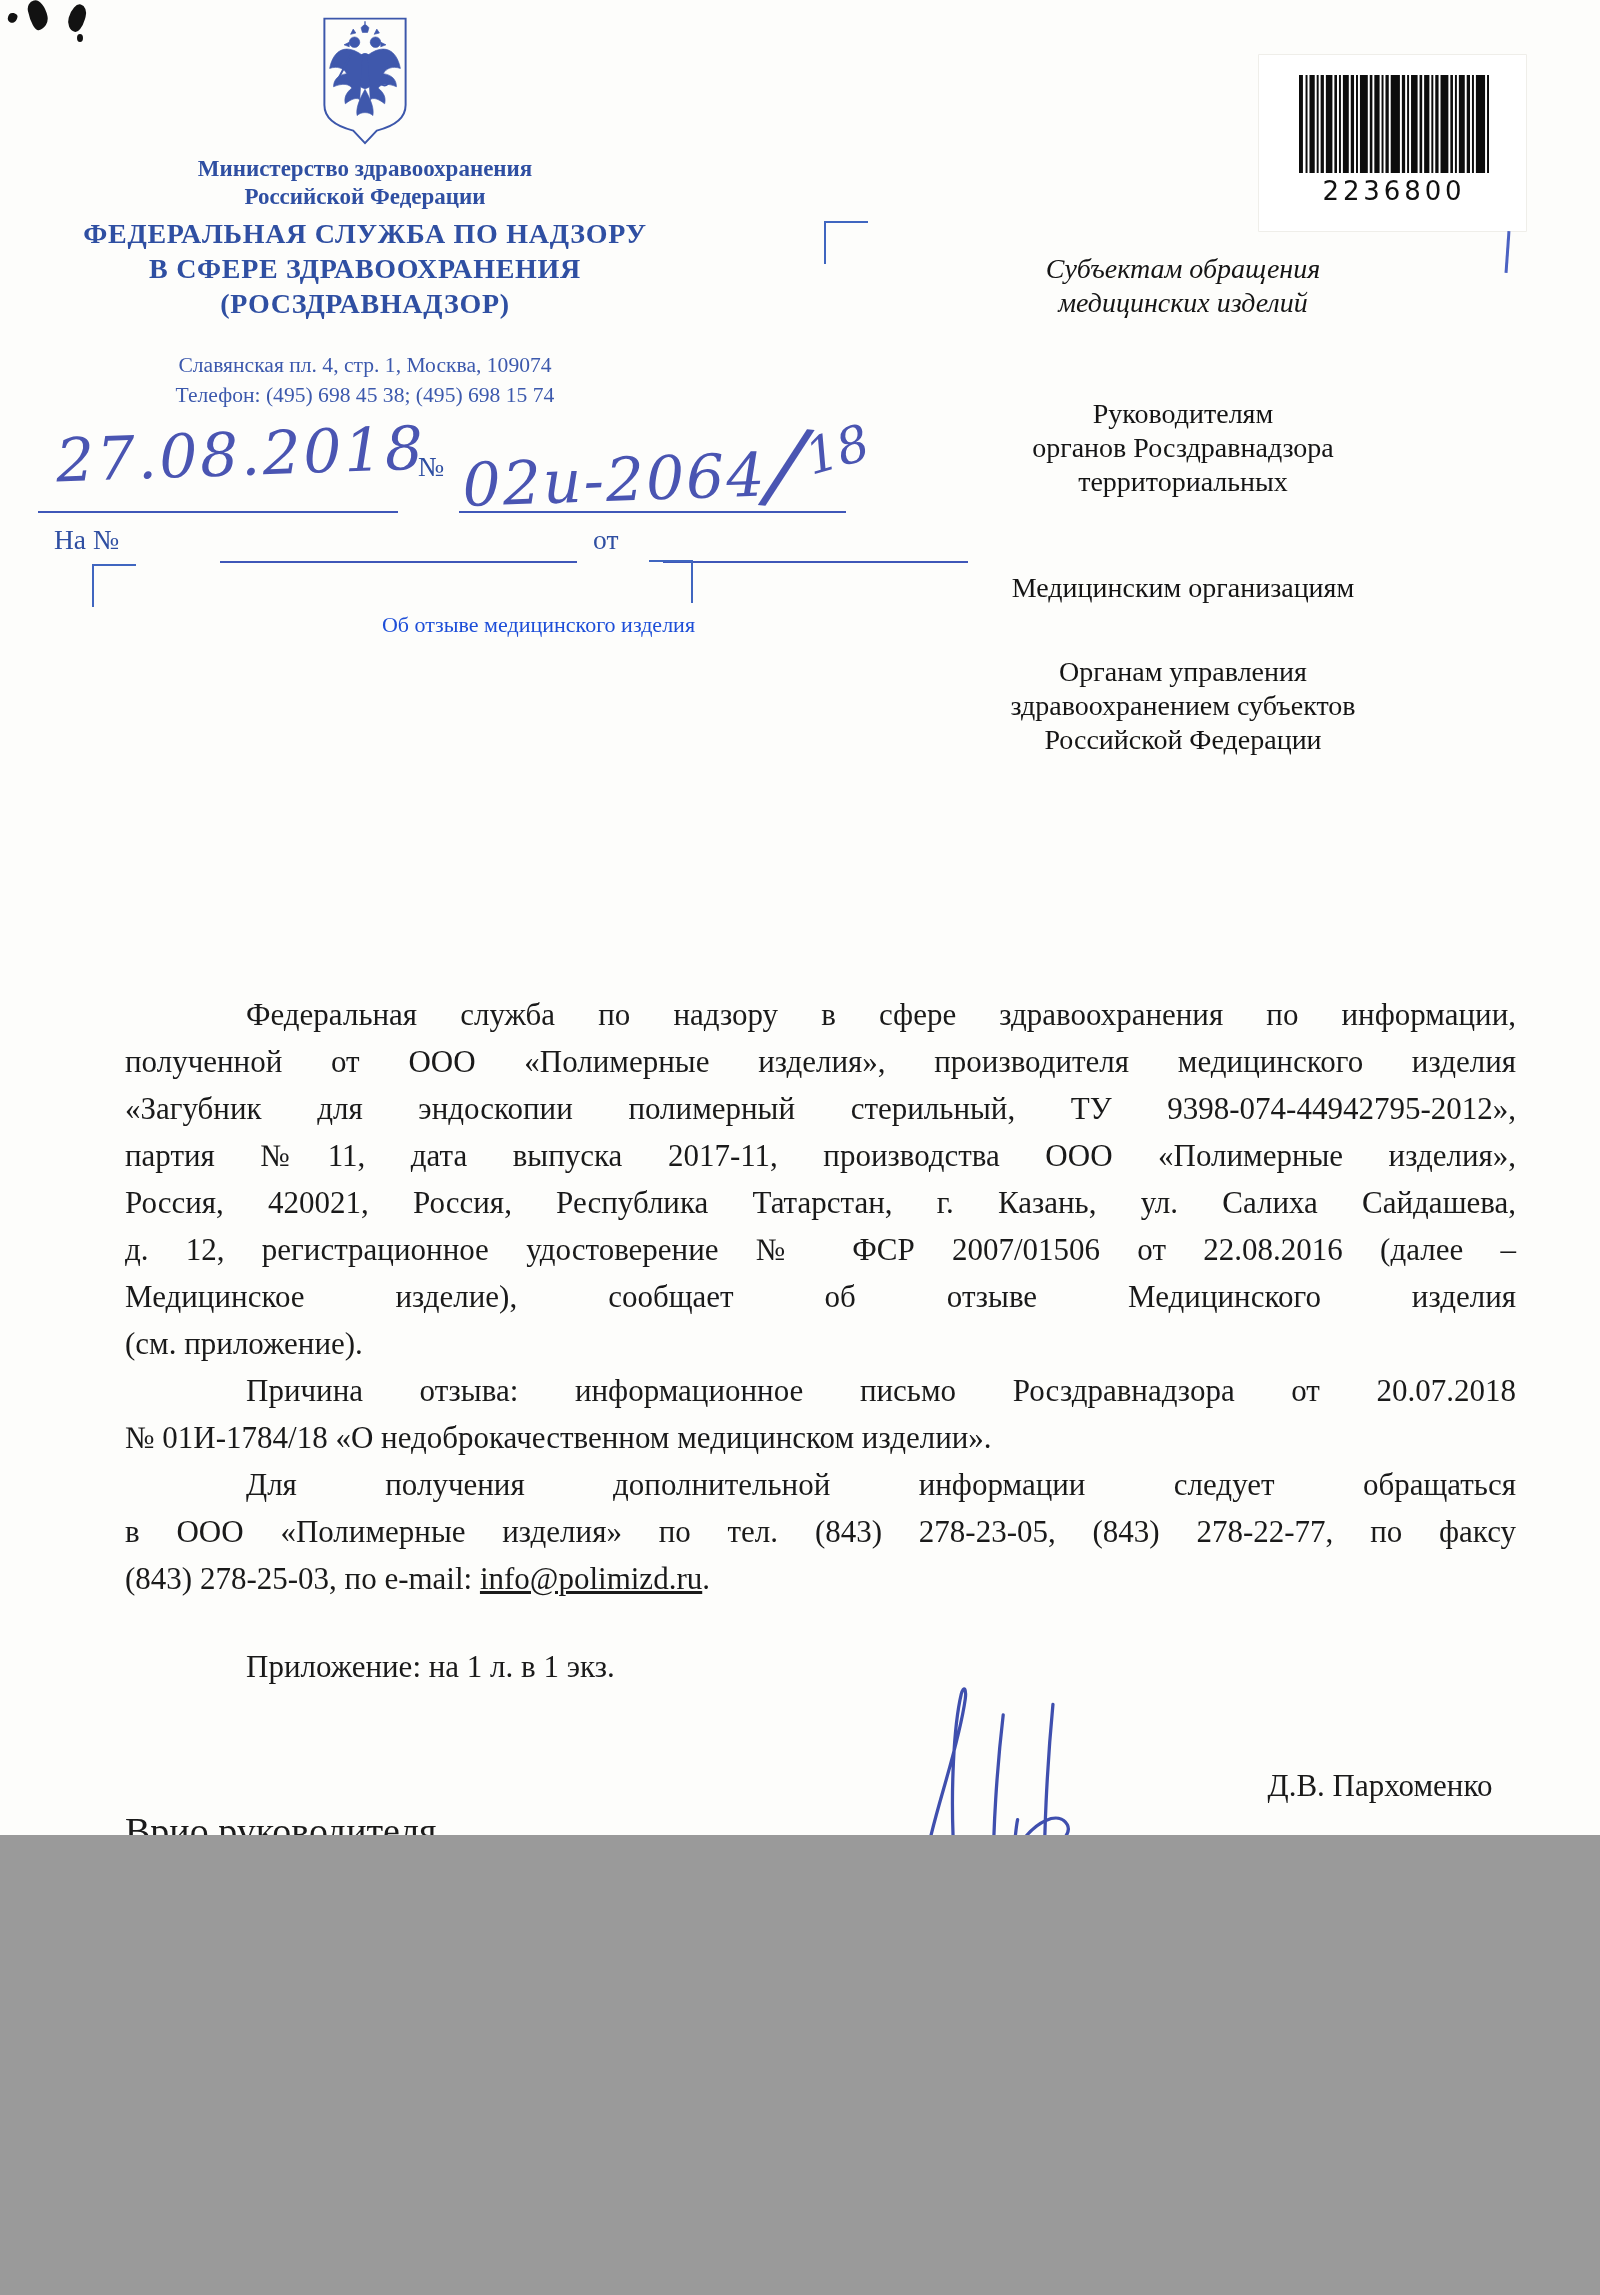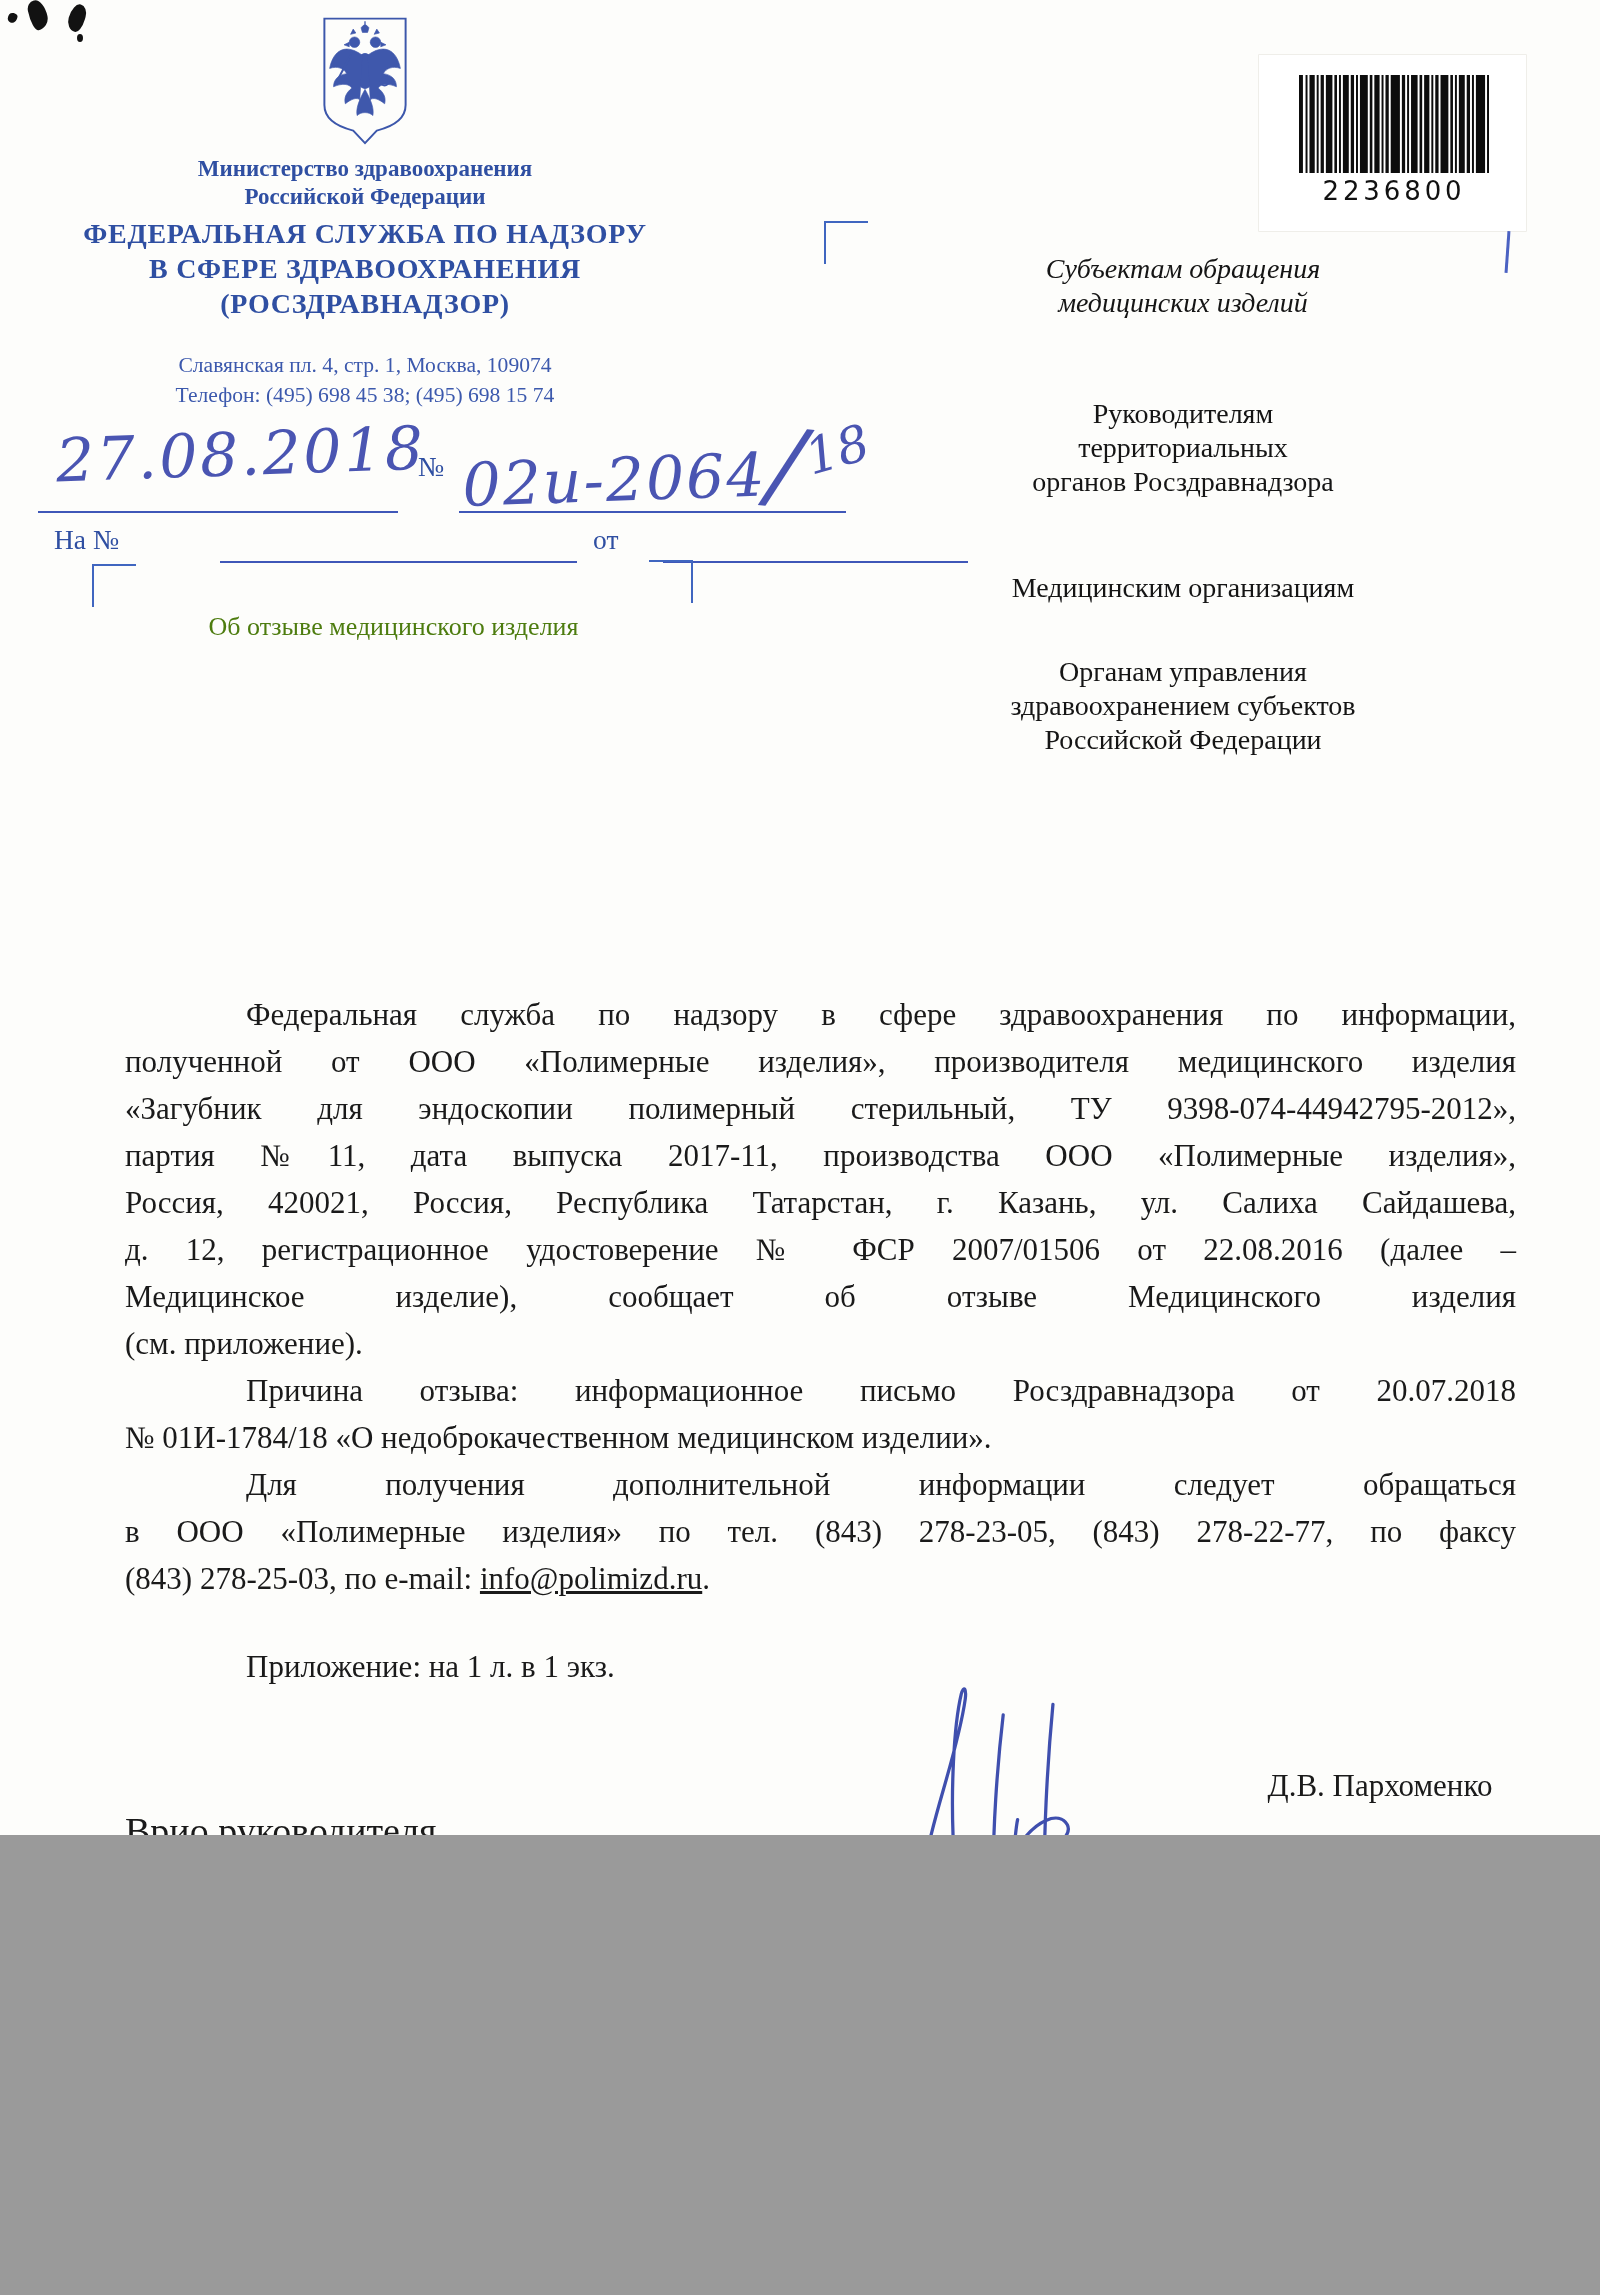--- a/index.html
+++ b/index.html
@@ -25,21 +25,21 @@
   .hw-num .p1{font-size:60px;letter-spacing:2px;}
   .hw-num .sl{font-size:98px;display:inline-block;position:relative;top:3.9px;left:3.9px;transform:rotate(8deg);}
   .hw-num .p2{font-size:50px;display:inline-block;position:relative;top:-26px;left:6.6px;transform:rotate(-14deg);}
   .u-line{height:2px;background:#3f57b8;}
   .blue-label{font-size:27.5px;color:#2f4fa2;}
   
   .crn{width:42px;height:41px;border-top:2px solid #4066c0;}
   .crn.l{border-left:2px solid #4066c0;}
   .crn.r{border-right:2px solid #4066c0;}
   
-  .subject{left:92px;top:612px;width:603px;text-align:center;font-size:26px;color:#4d7c0f;}
+  .subject{left:92px;top:612px;width:603px;text-align:right;font-size:22px;color:#1d4ed8;}
   .rcpt{left:806px;width:754px;text-align:center;font-size:28px;line-height:34px;color:#151515;}
   
   .bc-label{left:1259px;top:55px;width:267px;height:176px;background:#ffffff;box-shadow:0 0 0 0.7px #e9e7e2;}
   .bc-bars{left:1299px;top:75px;width:190px;height:98px;}
   .bc-num{left:1299px;top:176px;width:190px;text-align:center;font-family:"DejaVu Sans","Liberation Sans",sans-serif;font-size:26px;letter-spacing:3.9px;color:#111;}
   .blue-tick{left:1506px;top:231px;width:2.6px;height:42px;background:#4b62c2;transform:rotate(4deg);}
   
   .body-block{left:125px;top:991px;width:1391px;font-size:31px;color:#1a1a1a;}
   .bl{height:47px;line-height:47px;white-space:nowrap;}
   .bl.j{white-space:normal;text-align:justify;text-align-last:justify;}
@@ -160,22 +160,22 @@
   </svg>
   <div class="abs bc-num">2236800</div>
   <div class="abs blue-tick"></div>
 
   <div class="abs rcpt" style="top:252px;font-style:italic;">
     <div>Субъектам обращения</div>
     <div>медицинских изделий</div>
   </div>
   <div class="abs rcpt" style="top:397px;">
     <div>Руководителям</div>
+    <div>органов Росздравнадзора</div>
     <div>территориальных</div>
-    <div>органов Росздравнадзора</div>
   </div>
   <div class="abs rcpt" style="top:571px;">
     <div>Медицинским организациям</div>
   </div>
   <div class="abs rcpt" style="top:655px;">
     <div>Органам управления</div>
     <div>здравоохранением субъектов</div>
     <div>Российской Федерации</div>
   </div>
 

